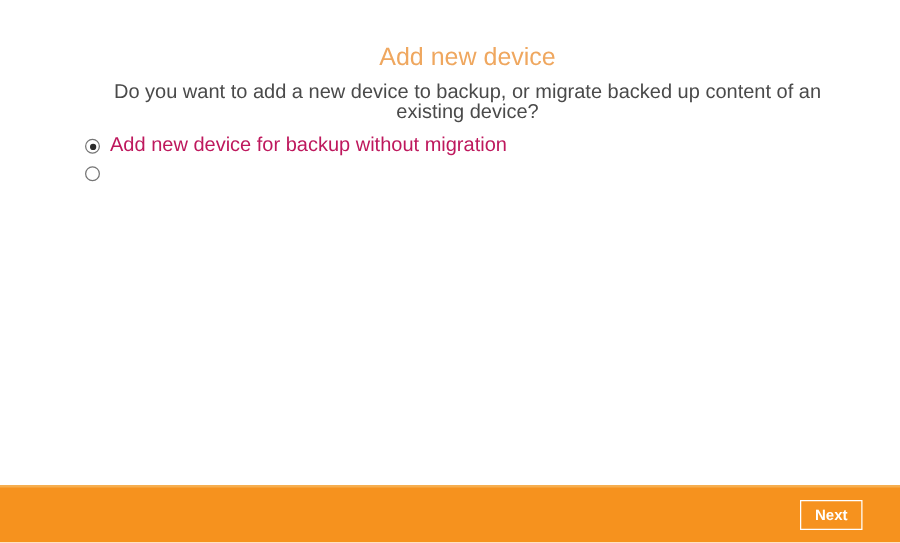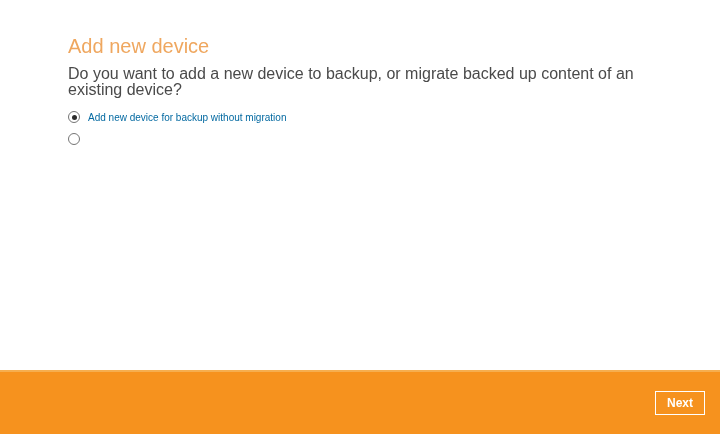--- a/index.html
+++ b/index.html
@@ -1,15 +1,15 @@
 <!DOCTYPE html>
 <html><head>
 <meta charset="utf-8">
 <style>
-  * { box-sizing: border-box; }
+  * { box-sizing: border-box; text-align: center; }
   html, body {
     margin: 0;
     padding: 0;
     width: 720px;
     height: 434px;
     background: #ffffff;
     overflow: hidden;
     font-family: "Liberation Sans", sans-serif;
   }
   body { position: relative; }
@@ -59,38 +59,38 @@
     top: 2.5px;
     left: 2.5px;
     width: 5px;
     height: 5px;
     border-radius: 50%;
     background: #2B2B2B;
   }
 
   .option label {
     padding-left: 8px;
-    font-size: 10px;
-    color: #0369a1;
+    font-size: 16px;
+    color: #be185d;
     cursor: pointer;
   }
 
   .footer-bar {
     position: absolute;
     left: 0;
     right: 0;
     bottom: 0;
-    height: 64px;
+    height: 46px;
     background: #F6921E;
     border-top: 2px solid #F6AE4F;
     display: flex;
     align-items: center;
     justify-content: flex-end;
     gap: 10px;
-    padding-right: 15px;
+    padding-right: 30px;
   }
 
   .footer-btn {
     background: transparent;
     border: 1.5px solid #ffffff;
     border-radius: 0;
     color: #ffffff;
     font-family: "Liberation Sans", sans-serif;
     font-size: 12px;
     font-weight: 600;

